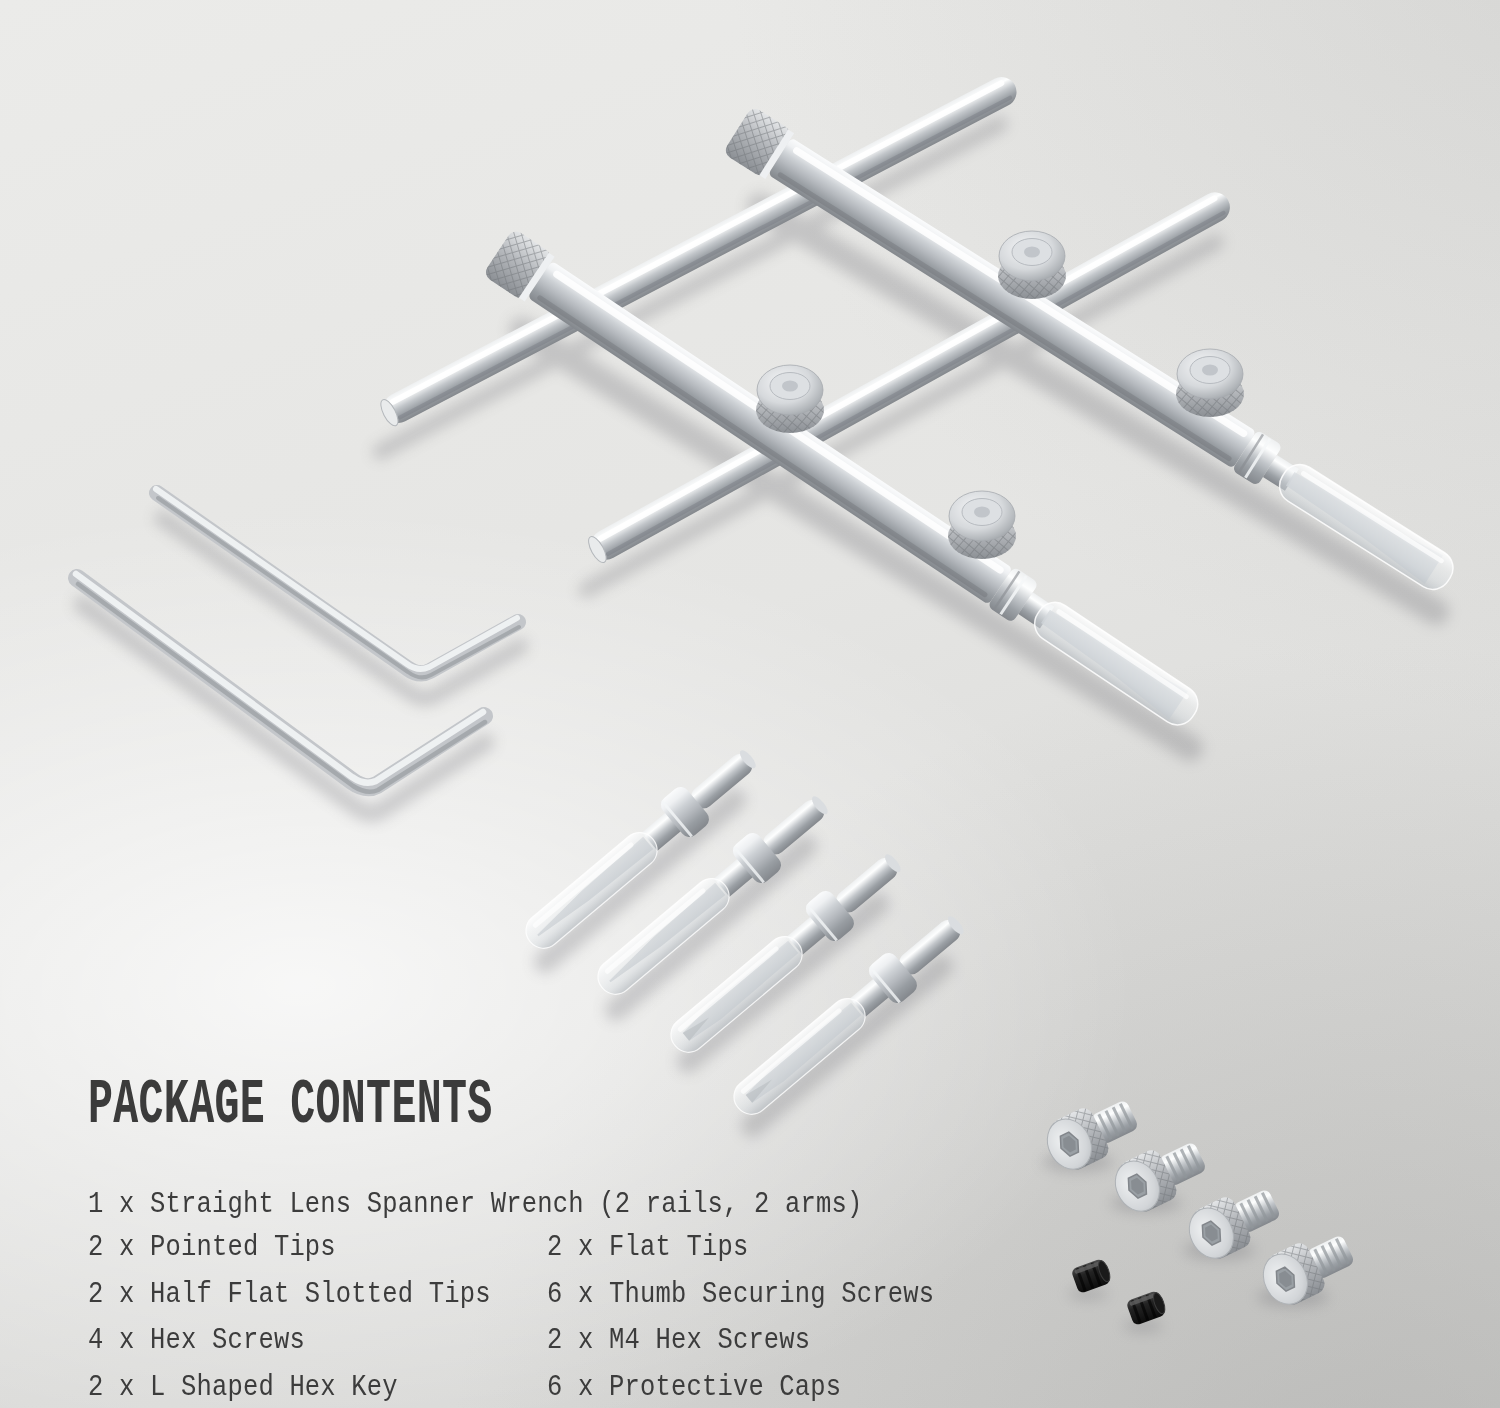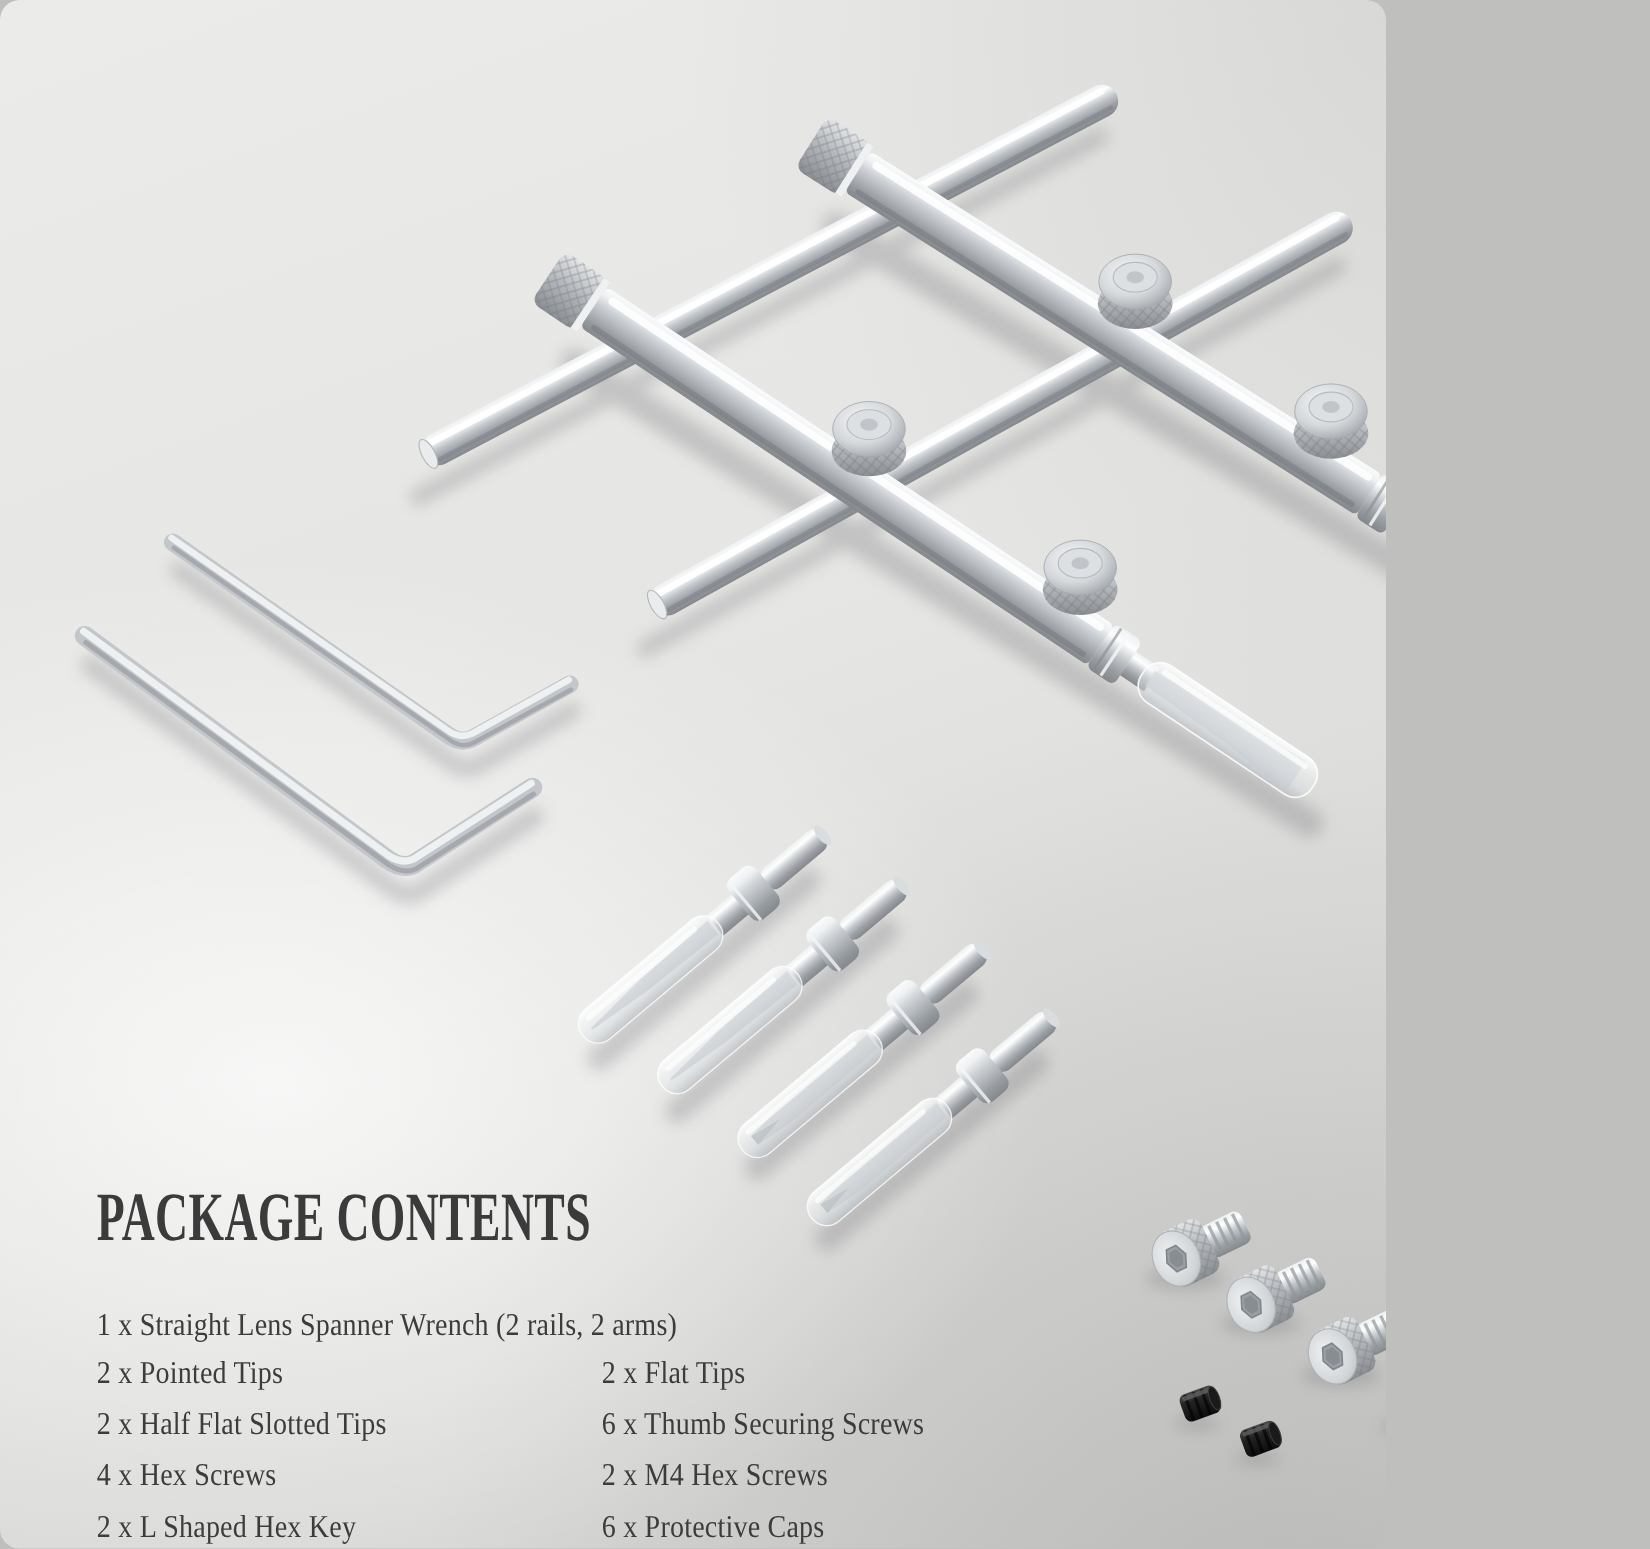--- a/index.html
+++ b/index.html
@@ -1,26 +1,25 @@
 <!DOCTYPE html>
 <html><head>
 <meta charset="utf-8">
 <style>
   html,body{margin:0;padding:0;background:#bfbfbd;}
   .canvas{
     position:relative;
-    width:1260px;height:1408px;
+    width:1500px;height:1408px;
     overflow:hidden;
-    font-family:Liberation Serif, serif;
+    font-family:Liberation Mono, monospace;
     background:
       radial-gradient(90% 55% at 20% 70%, rgba(255,255,255,0.75), rgba(255,255,255,0) 62%),
       radial-gradient(120% 120% at 92% 108%, rgba(150,150,148,0.38), rgba(150,150,148,0) 52%),
       radial-gradient(120% 120% at 108% -8%, rgba(165,165,163,0.28), rgba(165,165,163,0) 50%),
       linear-gradient(160deg,#ebebe9 0%,#e5e5e3 45%,#dadad8 75%,#d0d0ce 100%);
-    border-radius: 18px;
   }
   svg{position:absolute;left:0;top:0;}
   .heading{
     position:absolute;left:88px;top:1070px;
     font-size:63px;font-weight:700;color:#3b3b3b;
     letter-spacing:0.5px;white-space:nowrap;
     transform:scaleX(0.66);transform-origin:left top;
   }
   .item{
     position:absolute;

